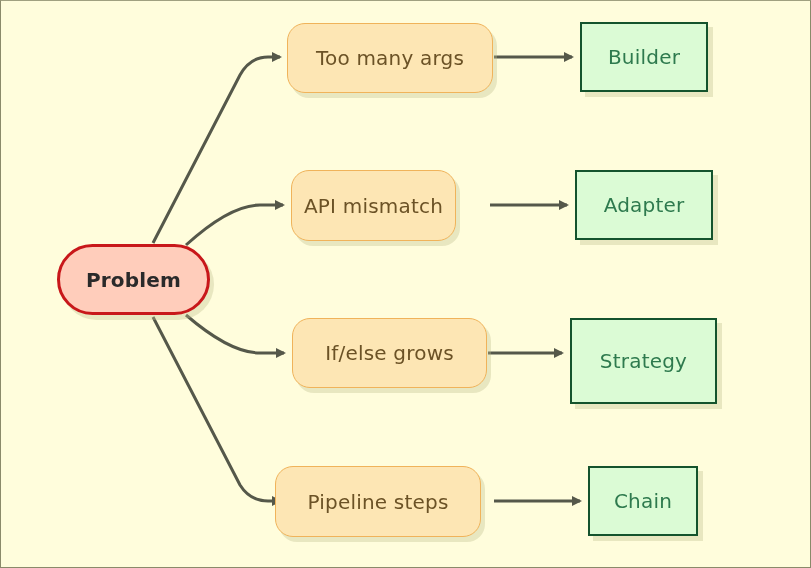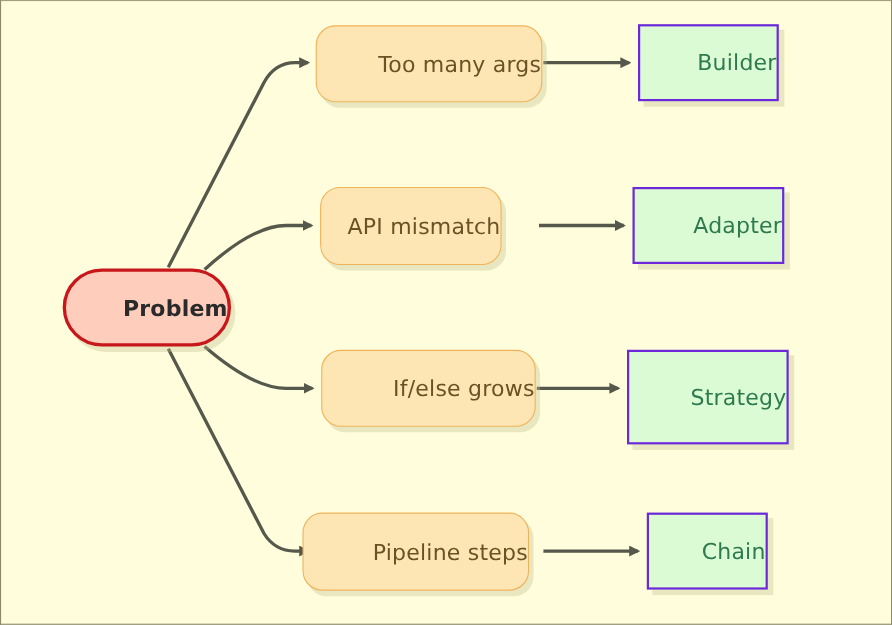--- a/index.html
+++ b/index.html
@@ -10,37 +10,37 @@
   }
   .frame {
     position: absolute; left: 0; top: 0; width: 809px; height: 566px;
     border: 1px solid #8a8a6a; border-top-color: #a0a080; border-left-color: #8a8a6a;
     background: #fffddc;
     box-sizing: content-box;
   }
   svg.edges { position: absolute; left: 0; top: 0; }
   .node {
     position: absolute; box-sizing: border-box;
-    display: flex; align-items: center; justify-content: flex-end;
+    display: flex; align-items: center; justify-content: center;
     font-size: 20px; letter-spacing: 0.2px;
   }
   .problem-root {
     left: 57px; top: 244px; width: 153px; height: 71px;
     background: #ffcdbb; border: 3px solid #c8171a; border-radius: 36px;
     color: #2a2a2a;
     box-shadow: 4px 5px 0 rgba(190,190,140,0.35);
     font-weight: bold;
   }
   .issue {
     background: #fde6b4; border: 1.5px solid #f0b35a; border-radius: 18px;
     color: #6b5226;
     box-shadow: 4px 5px 0 rgba(190,190,140,0.35);
   }
   .pattern {
-    background: #dbfbd5; border: 2px solid #6d28d9; border-radius: 0;
+    background: #dbfbd5; border: 2px solid #14532d; border-radius: 0;
     color: #2e7a4e;
     box-shadow: 5px 5px 0 rgba(190,190,140,0.35);
   }
 </style>
 </head>
 <body>
 
 <div class="frame"></div>
 
 <svg class="edges" width="811" height="568">

